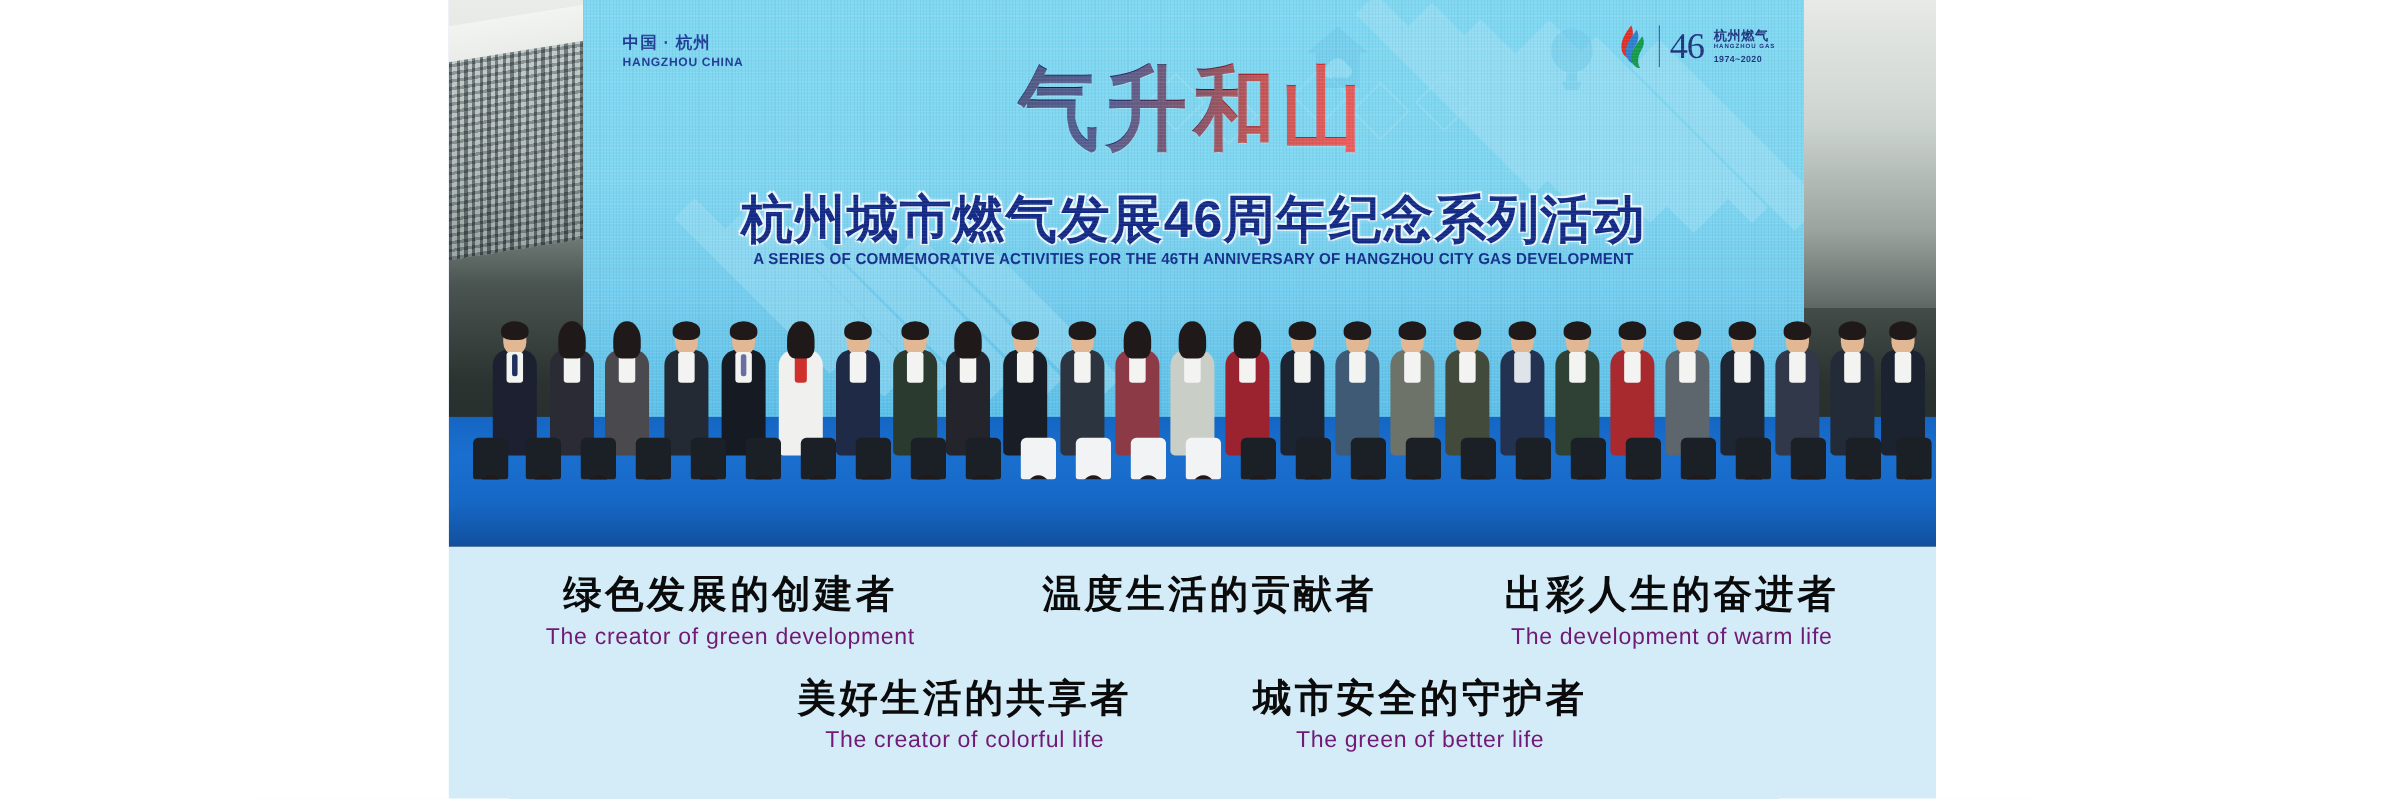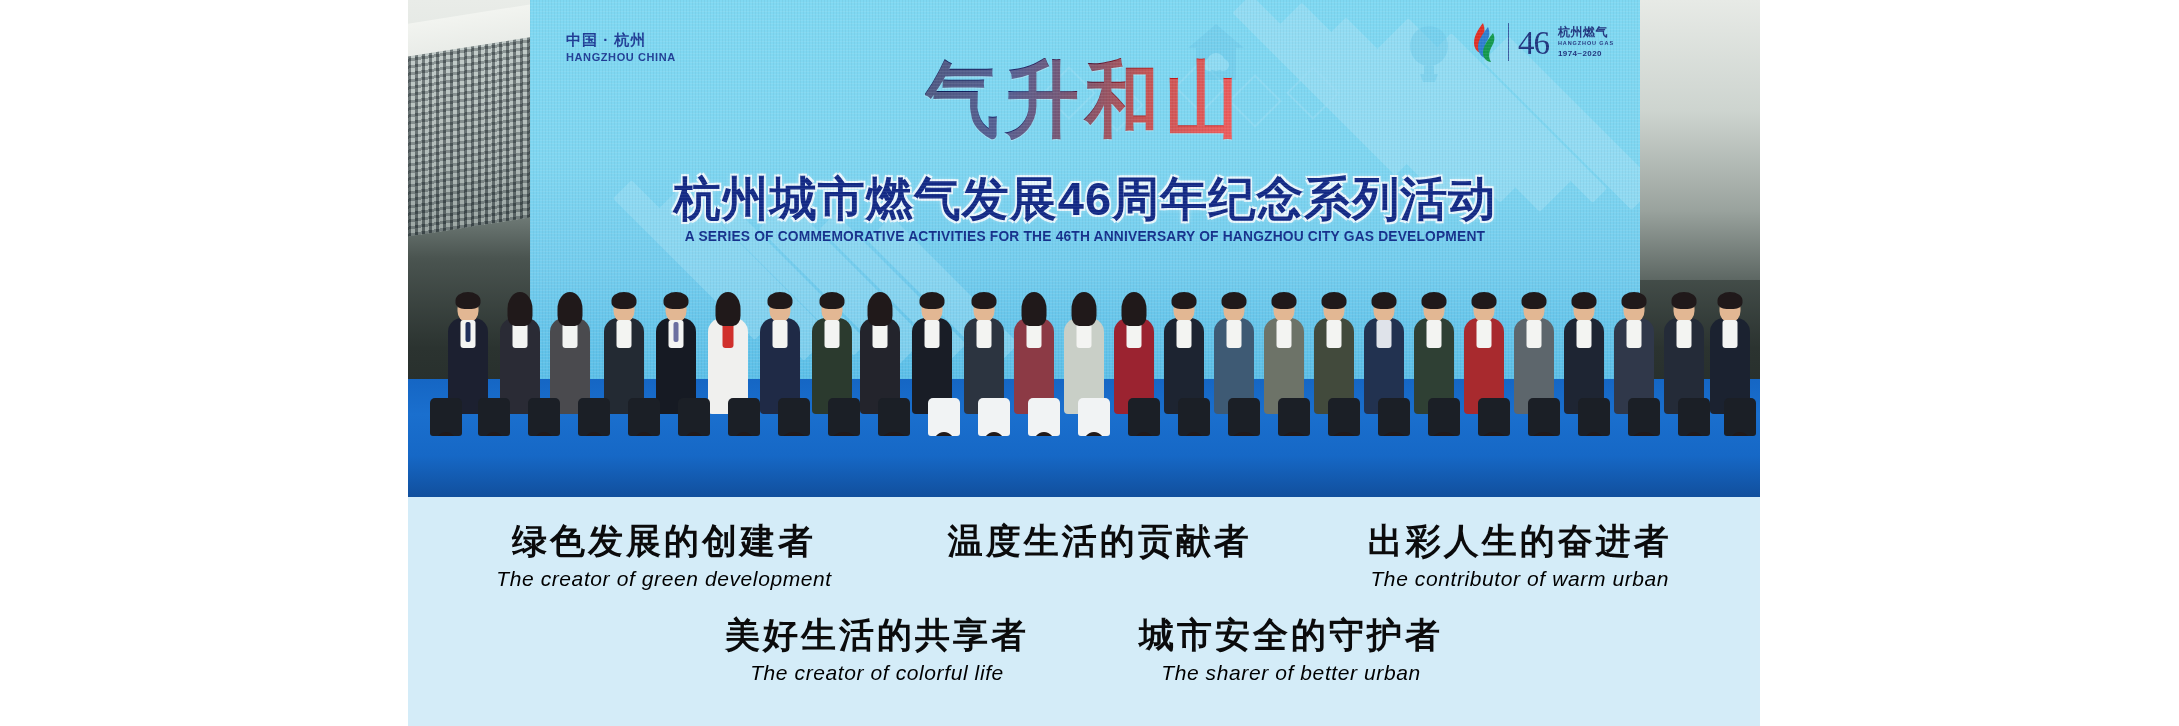--- a/index.html
+++ b/index.html
@@ -361,22 +361,21 @@
     font-size: 35px;
     font-weight: 700;
     color: #0b0b0c;
     letter-spacing: 3px;
     line-height: 1.15;
     white-space: nowrap;
   }
   .slogan .en {
     margin-top: 6px;
     font-size: 21px;
-    font-style: italic;
-    color: #000000;
+    color: #701a75;
     letter-spacing: .6px;
     white-space: nowrap;
   }
 </style>
 </head>
 <body>
 
 <div class="page">
   <div class="content">
 
@@ -741,30 +740,30 @@
       <div class="slogan-row r1">
         <div class="slogan">
           <div class="cn">绿色发展的创建者</div>
           <div class="en">The creator of green development</div>
         </div>
         <div class="slogan">
           <div class="cn">温度生活的贡献者</div>
         </div>
         <div class="slogan">
           <div class="cn">出彩人生的奋进者</div>
-          <div class="en">The contributor of warm urban</div>
+          <div class="en">The development of warm life</div>
         </div>
       </div>
 
       <div class="slogan-row r2">
         <div class="slogan">
           <div class="cn">美好生活的共享者</div>
           <div class="en">The creator of colorful life</div>
         </div>
         <div class="slogan">
           <div class="cn">城市安全的守护者</div>
-          <div class="en">The sharer of better urban</div>
+          <div class="en">The green of better life</div>
         </div>
       </div>
     </div>
 
   </div>
 </div>
 
 </body></html>

